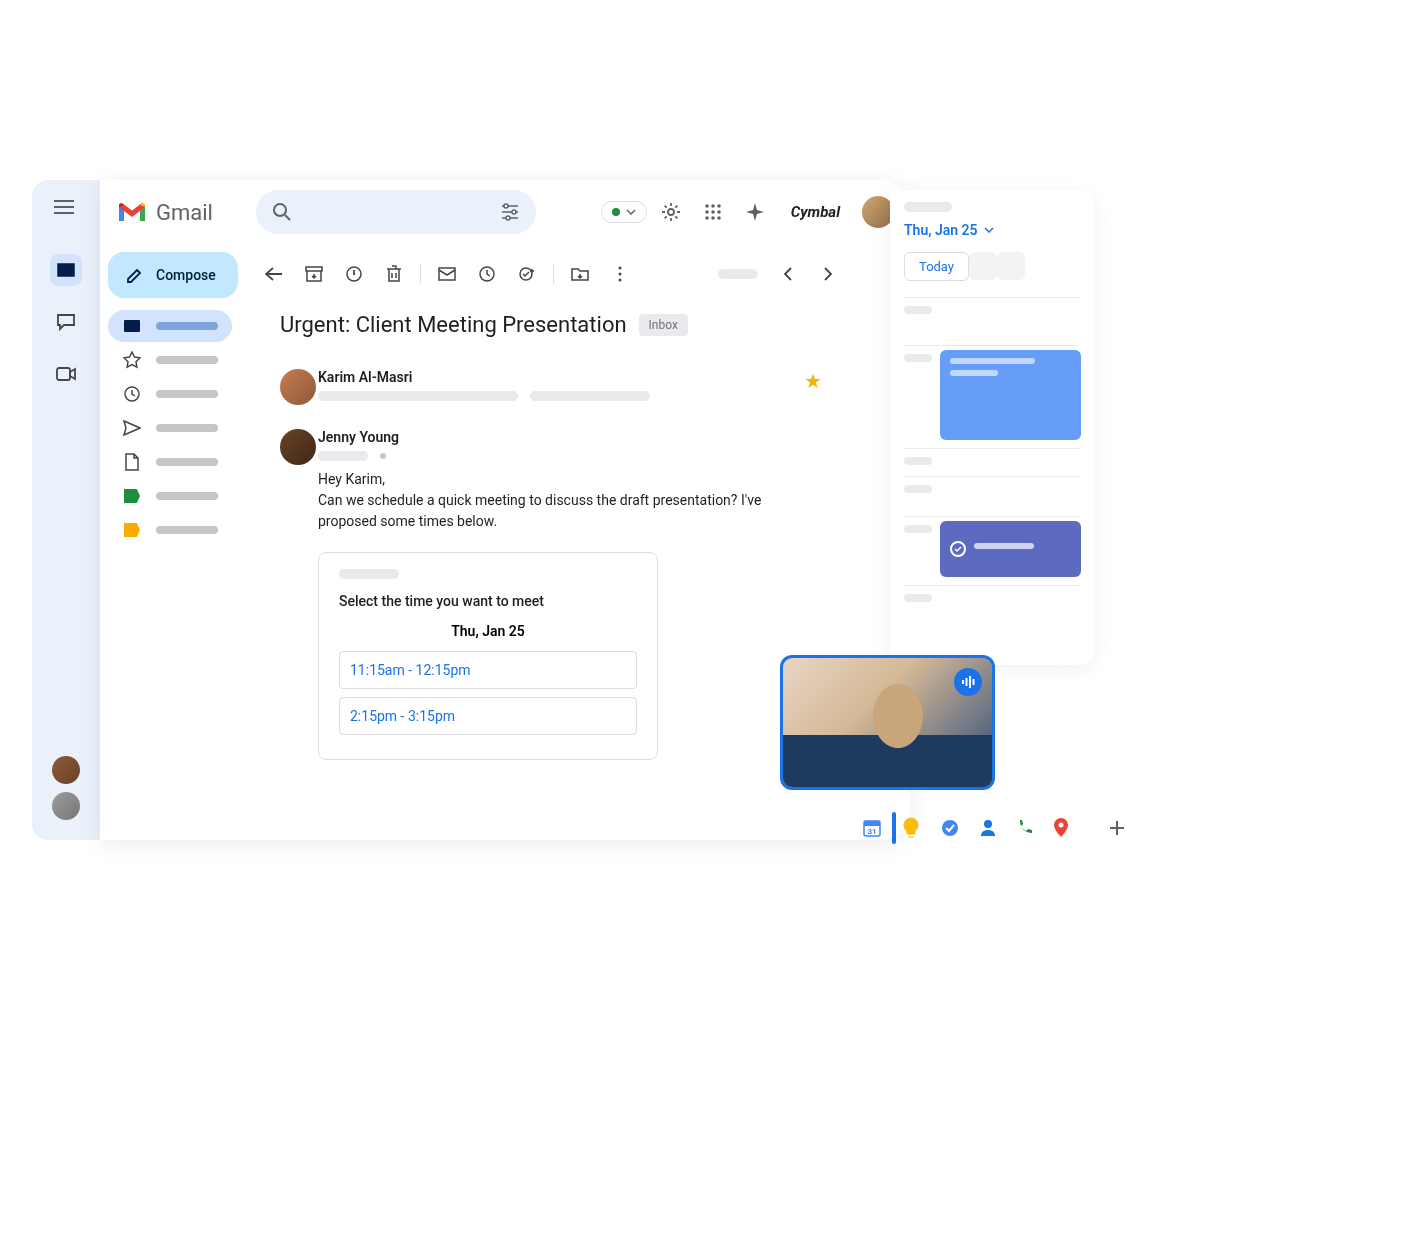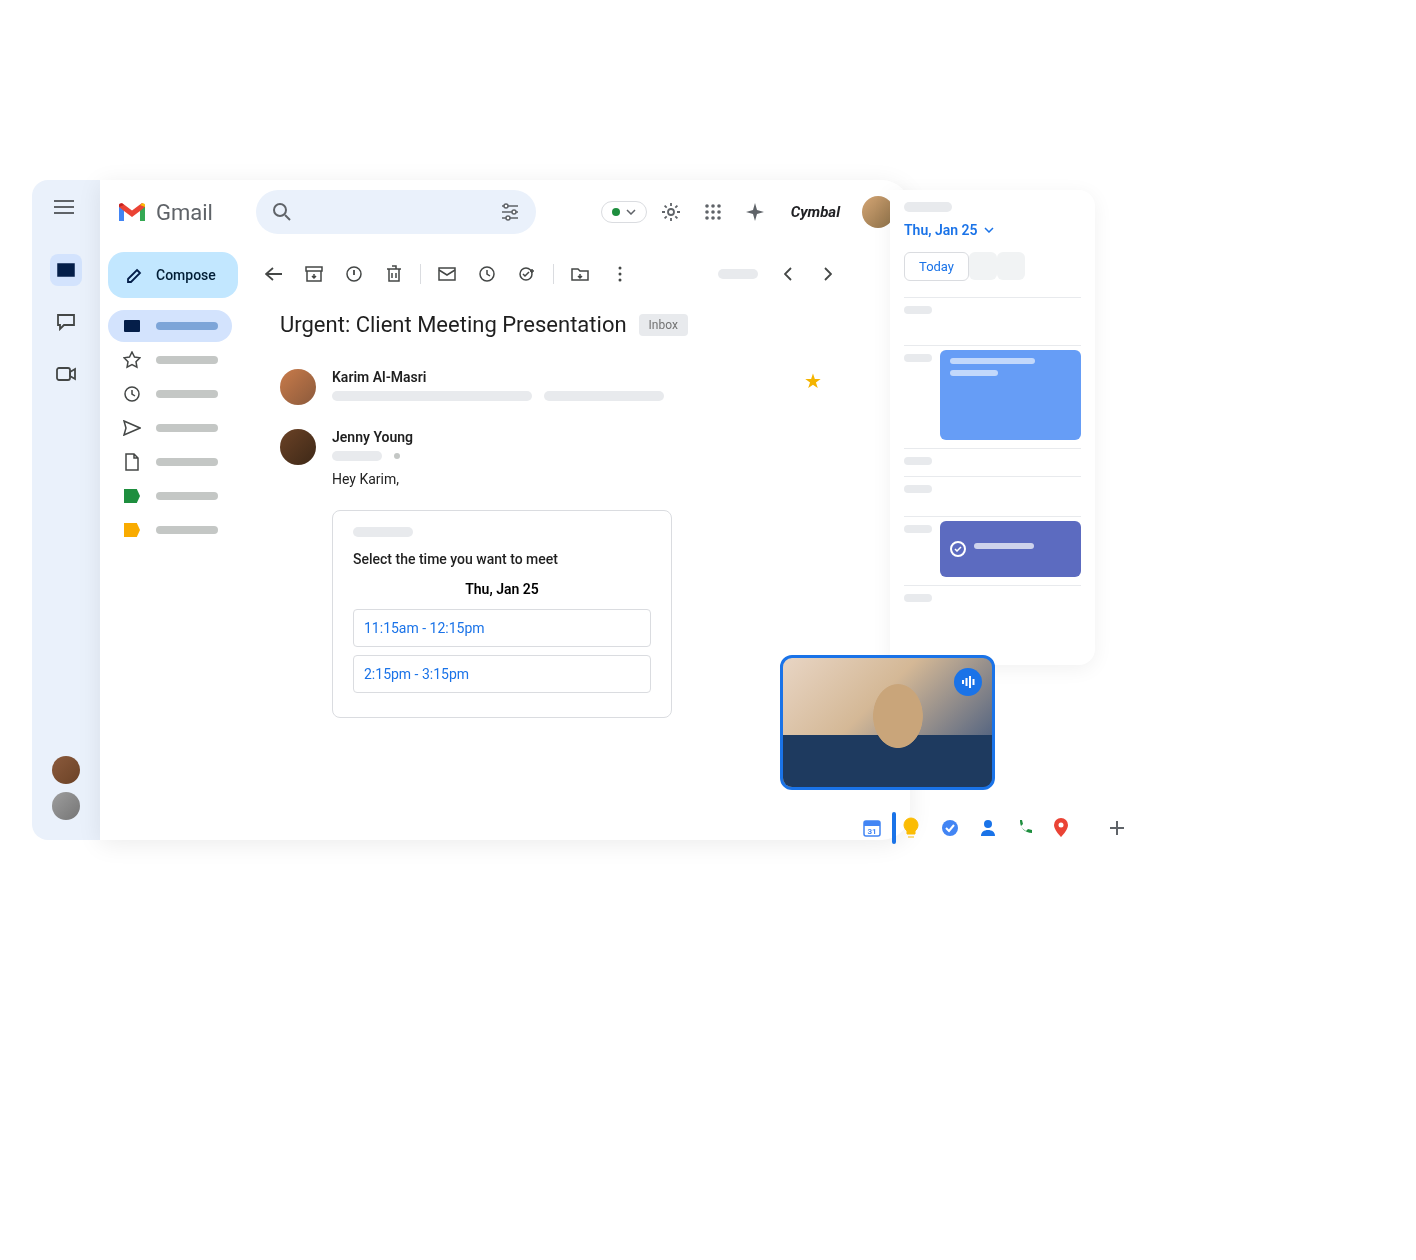--- a/index.html
+++ b/index.html
@@ -56,21 +56,21 @@
     .tool-divider { width: 1px; height: 20px; background: #dadce0; margin: 0 4px; }
     .toolbar-right { margin-left: auto; display: flex; align-items: center; gap: 4px; }
     .count-pill { height: 10px; width: 40px; background: #e8eaed; border-radius: 5px; margin-right: 8px; }
     
     
     .email-thread { padding: 8px 40px 20px 40px; }
     .email-subject { display: flex; align-items: center; gap: 12px; margin-bottom: 20px; }
     .subject-text { font-size: 22px; color: #1f1f1f; font-weight: 400; }
     .inbox-badge { background: #e8eaed; padding: 4px 10px; border-radius: 4px; font-size: 12px; color: #737373; }
     
-    .email-item { display: flex; gap: 16px; padding: 12px 0; }
+    .email-item { display: flex; gap: 2px; padding: 12px 0; }
     .sender-avatar { width: 36px; height: 36px; border-radius: 50%; background: linear-gradient(135deg, #c97b4a, #8b5a3c); flex-shrink: 0; }
     .sender-avatar.jenny { background: linear-gradient(135deg, #6b4226, #3d2817); }
     .email-content { flex: 1; }
     .sender-name { font-size: 14px; font-weight: 600; color: #1f1f1f; margin-bottom: 6px; }
     .email-placeholder-row { display: flex; gap: 12px; }
     .email-placeholder { height: 10px; background: #e8eaed; border-radius: 5px; }
     .star-icon { margin-left: auto; color: #f4b400; font-size: 20px; }
     
     .email-body-text { font-size: 14px; color: #1f1f1f; line-height: 1.5; margin-top: 8px; }
     
@@ -367,20 +367,21 @@
           <div class="email-item">
             <div class="sender-avatar jenny"></div>
             <div class="email-content">
               <div class="sender-name">Jenny Young</div>
               <div class="email-placeholder-row" style="margin-bottom:4px">
                 <div class="email-placeholder" style="width:50px"></div>
                 <div style="width:6px;height:6px;background:#c4c7c5;border-radius:50%;margin-top:2px"></div>
               </div>
               <div class="email-body-text">
                 <div>Hey Karim,</div>
+                <div>Can we schedule a quick meeting to discuss the draft presentation? I've proposed some times below.</div>
               </div>
 
               <div class="meeting-card">
                 <div class="card-placeholder"></div>
                 <div class="card-title">Select the time you want to meet</div>
                 <div class="card-date">Thu, Jan 25</div>
                 <div class="time-option">11:15am - 12:15pm</div>
                 <div class="time-option">2:15pm - 3:15pm</div>
               </div>
             </div>

